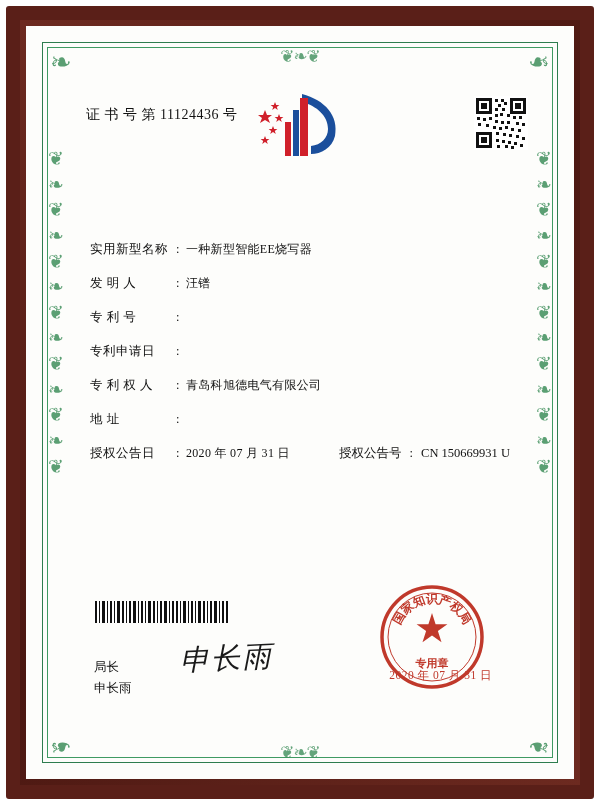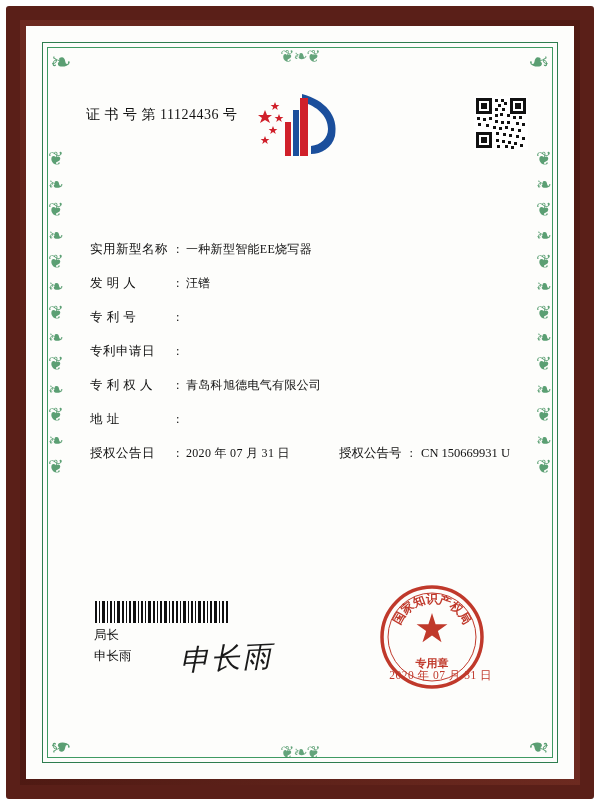--- a/index.html
+++ b/index.html
@@ -198,21 +198,21 @@
   .barcode {
     position: absolute;
     left: 22px;
     bottom: 116px;
     width: 136px;
     height: 22px;
   }
   .sign-block {
     position: absolute;
     left: 22px;
-    bottom: 72px;
+    bottom: 40px;
     font-size: 12.5px;
     color: #111;
     line-height: 1.7;
   }
   .handwriting {
     position: absolute;
     left: 108px;
     bottom: 60px;
     font-size: 29px;
     color: #1a1a1a;

